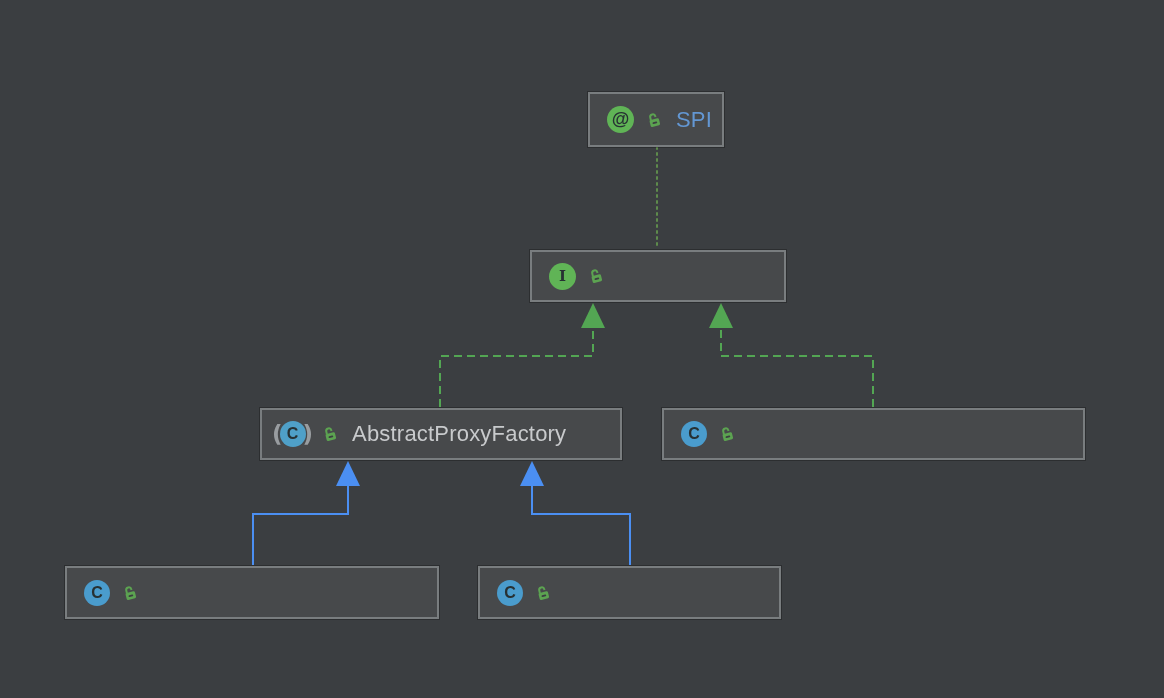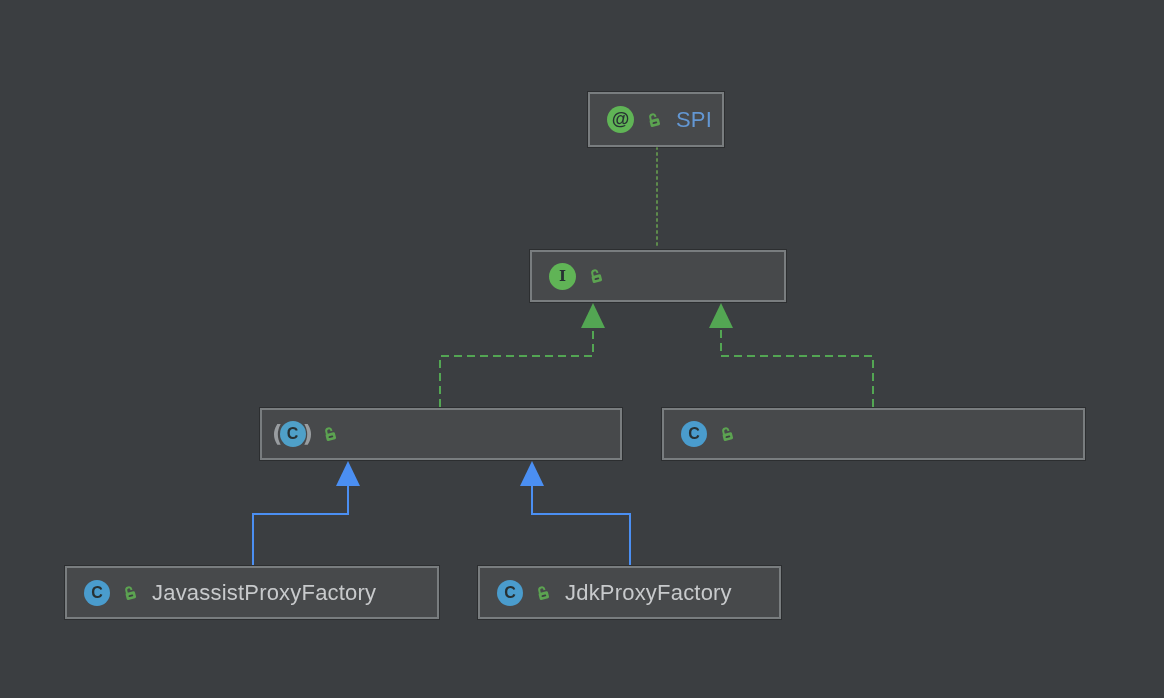--- a/index.html
+++ b/index.html
@@ -167,20 +167,21 @@
     </span>
     <span class="lock" style="margin-left:8px;">
       <svg width="18" height="18" viewBox="0 0 18 18">
         <g transform="rotate(-14 9 10)">
           <path d="M6.2 8.5 V5.8 a2.6 2.6 0 0 1 5.2 0 V6.4" fill="none" stroke="var(--lock-green)" stroke-width="2"></path>
           <rect x="4.6" y="8.2" width="9.6" height="7.2" rx="1.4" fill="var(--lock-green)"></rect>
           <rect x="7" y="11" width="4.8" height="1.8" rx="0.9" fill="#3B3E41"></rect>
         </g>
       </svg>
     </span>
+    <span class="label">AbstractProxyFactory</span>
   </div>
 
   <div class="node" style="left:662px; top:408px; width:423px; height:52px;">
     <span class="badge blue">
         <span>C</span>
       </span>
     <span class="lock">
       <svg width="18" height="18" viewBox="0 0 18 18">
         <g transform="rotate(-14 9 10)">
           <path d="M6.2 8.5 V5.8 a2.6 2.6 0 0 1 5.2 0 V6.4" fill="none" stroke="var(--lock-green)" stroke-width="2"></path>
@@ -197,32 +198,30 @@
       </span>
     <span class="lock">
       <svg width="18" height="18" viewBox="0 0 18 18">
         <g transform="rotate(-14 9 10)">
           <path d="M6.2 8.5 V5.8 a2.6 2.6 0 0 1 5.2 0 V6.4" fill="none" stroke="var(--lock-green)" stroke-width="2"></path>
           <rect x="4.6" y="8.2" width="9.6" height="7.2" rx="1.4" fill="var(--lock-green)"></rect>
           <rect x="7" y="11" width="4.8" height="1.8" rx="0.9" fill="#3B3E41"></rect>
         </g>
       </svg>
     </span>
-    <span class="label">JavassistProxyFactory</span>
   </div>
 
   <div class="node" style="left:478px; top:566px; width:303px; height:53px;">
     <span class="badge blue">
         <span>C</span>
       </span>
     <span class="lock">
       <svg width="18" height="18" viewBox="0 0 18 18">
         <g transform="rotate(-14 9 10)">
           <path d="M6.2 8.5 V5.8 a2.6 2.6 0 0 1 5.2 0 V6.4" fill="none" stroke="var(--lock-green)" stroke-width="2"></path>
           <rect x="4.6" y="8.2" width="9.6" height="7.2" rx="1.4" fill="var(--lock-green)"></rect>
           <rect x="7" y="11" width="4.8" height="1.8" rx="0.9" fill="#3B3E41"></rect>
         </g>
       </svg>
     </span>
-    <span class="label">JdkProxyFactory</span>
   </div>
 
 </div>
 
 </body></html>

